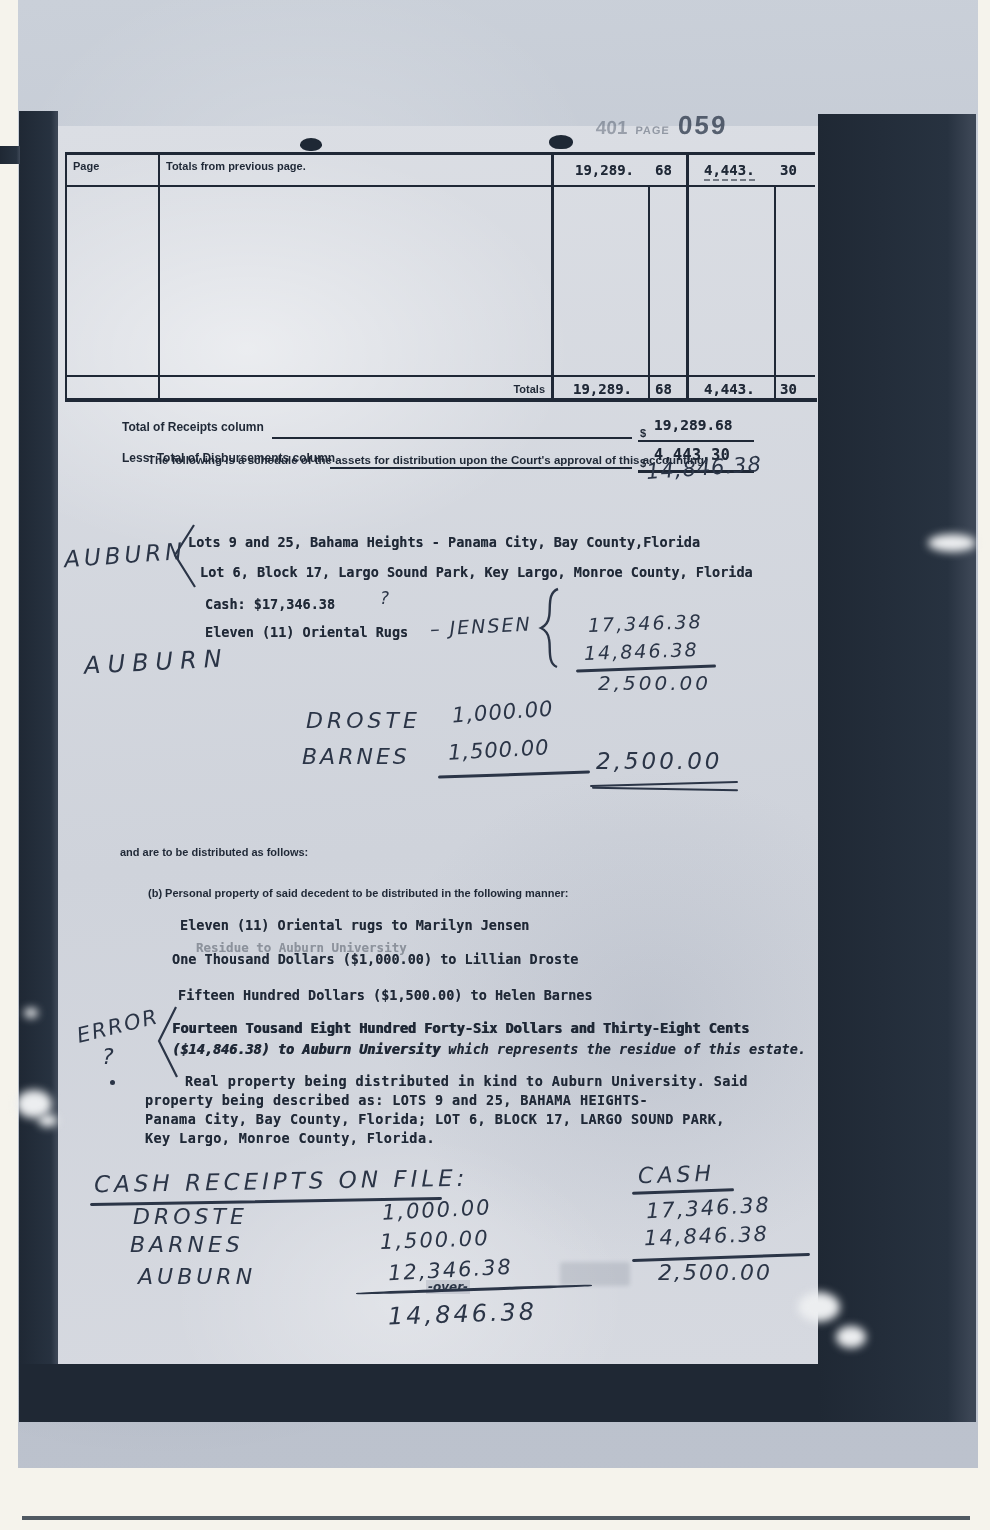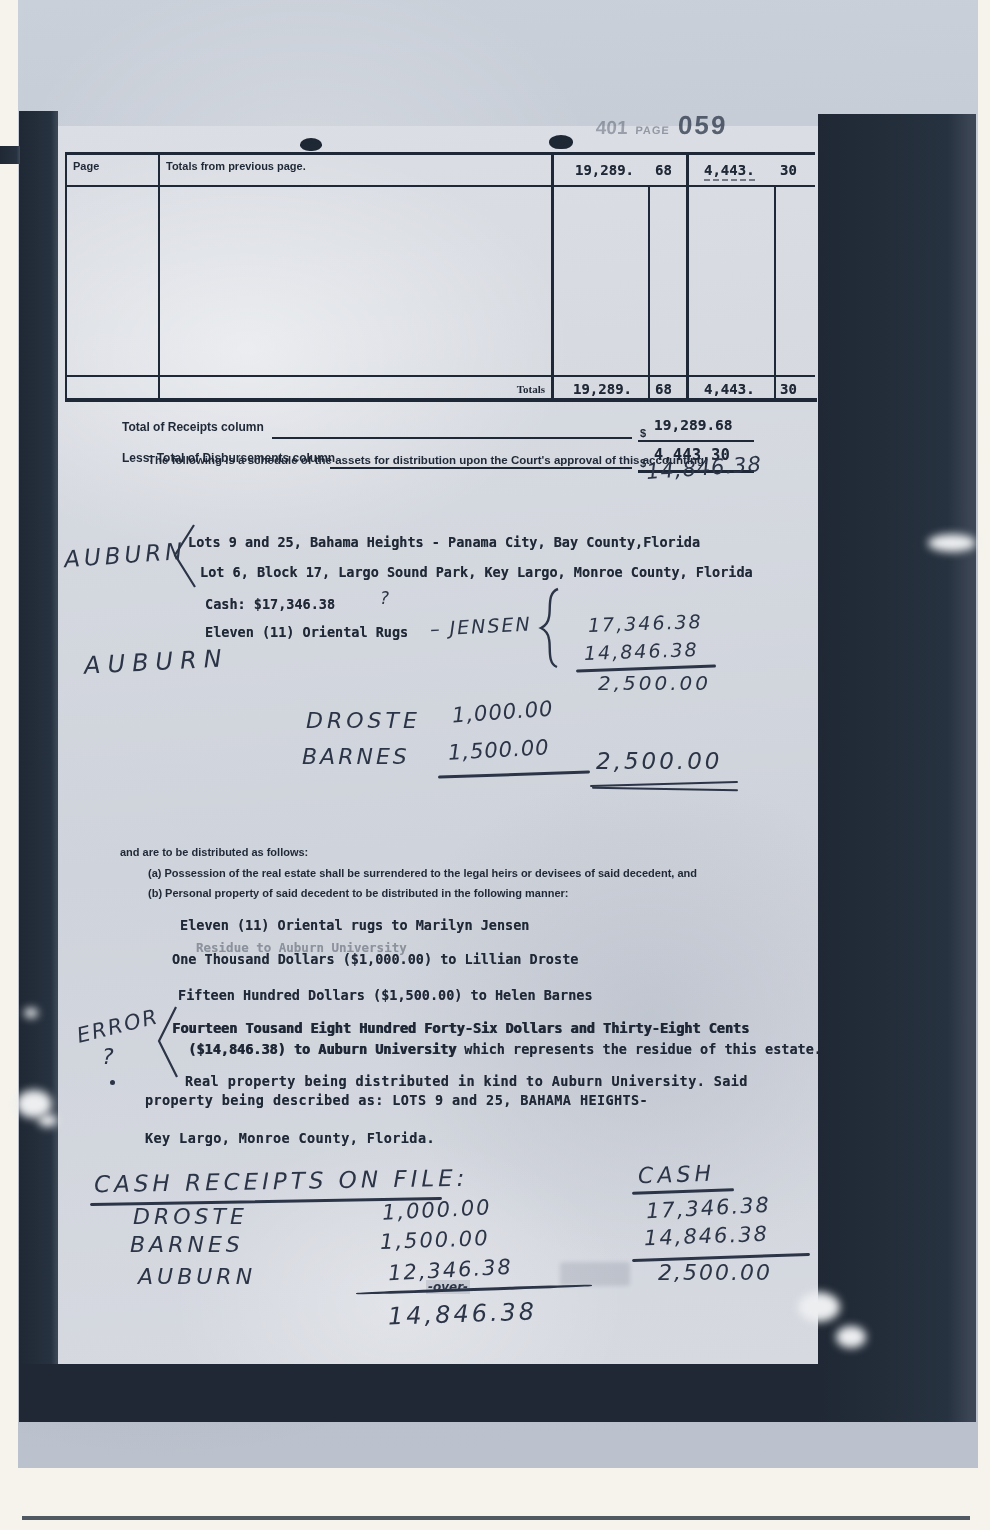--- a/index.html
+++ b/index.html
@@ -77,21 +77,21 @@
   <div class="abs rule" style="left:686px;top:152px;width:3px;height:250px;"></div>
   <div class="abs rule" style="left:774px;top:186px;width:1.5px;height:214px;"></div>
 
   <span class="abs form" style="left:73px;top:160px;font-size:11px;">Page</span>
   <span class="abs form" style="left:166px;top:160px;font-size:11px;">Totals from previous page.</span>
   <span class="abs type" style="left:575px;top:162px;font-size:14px;">19,289.</span>
   <span class="abs type" style="left:655px;top:162px;font-size:14px;">68</span>
   <span class="abs type" style="left:704px;top:162px;font-size:14px;font-weight:800;border-bottom:2px dashed rgba(31,40,54,.55);padding-bottom:1px;">4,443.</span>
   <span class="abs type" style="left:780px;top:162px;font-size:14px;font-weight:800;">30</span>
 
-  <span class="abs form" style="left:495px;top:383px;width:50px;text-align:right;font-size:11px;font-family:Liberation Serif, serif;">Totals</span>
+  <span class="abs form" style="left:495px;top:383px;width:50px;text-align:right;font-size:11px;">Totals</span>
   <span class="abs type" style="left:573px;top:381px;font-size:14px;">19,289.</span>
   <span class="abs type" style="left:655px;top:381px;font-size:14px;">68</span>
   <span class="abs type" style="left:704px;top:381px;font-size:14px;font-weight:800;">4,443.</span>
   <span class="abs type" style="left:780px;top:381px;font-size:14px;font-weight:800;">30</span>
 
   <span class="abs form" style="left:122px;top:420px;font-size:12px;">Total of Receipts column</span>
   <div class="abs rule" style="left:272px;top:437px;width:360px;height:1.5px;"></div>
   <span class="abs form" style="left:640px;top:427px;font-size:11px;">$</span>
   <span class="abs type" style="left:654px;top:417px;font-size:14.5px;">19,289.68</span>
   <div class="abs rule" style="left:638px;top:440px;width:116px;height:2px;"></div>
@@ -127,42 +127,42 @@
   <span class="abs hw" style="left:306px;top:708px;font-size:22px;letter-spacing:4px;">DROSTE</span>
   <span class="abs hw" style="left:452px;top:700px;font-size:21px;letter-spacing:1px;transform:rotate(-4deg);">1,000.00</span>
   <span class="abs hw" style="left:302px;top:744px;font-size:22px;letter-spacing:3px;">BARNES</span>
   <span class="abs hw" style="left:448px;top:738px;font-size:21px;letter-spacing:1px;transform:rotate(-3deg);">1,500.00</span>
   <div class="abs hwrule" style="left:438px;top:773px;width:152px;height:2.5px;transform:rotate(-2deg);"></div>
   <span class="abs hw" style="left:596px;top:748px;font-size:23px;letter-spacing:3px;">2,500.00</span>
   <div class="abs hwrule" style="left:590px;top:783px;width:148px;height:2px;transform:rotate(-1.5deg);"></div>
   <div class="abs hwrule" style="left:592px;top:788px;width:146px;height:2px;transform:rotate(1deg);"></div>
 
   <span class="abs form" style="left:120px;top:846px;font-size:11px;">and are to be distributed as follows:</span>
-  <span class="abs form" style="left:148px;top:867px;font-size:11px;">(a)  Possession of the real estate shall be surrendered to the legal heirs or devisees of said decedent, and</span>
   <span class="abs form" style="left:148px;top:887px;font-size:11px;">(b)  Personal property of said decedent to be distributed in the following manner:</span>
 
   <span class="abs type" style="left:180px;top:917px;font-size:13.5px;">Eleven (11) Oriental rugs to Marilyn Jensen</span>
   <span class="abs type" style="left:196px;top:940px;font-size:12.5px;opacity:.38;filter:blur(.4px);">Residue to Auburn University</span>
   <span class="abs type" style="left:172px;top:951px;font-size:13.5px;">One Thousand Dollars ($1,000.00) to Lillian Droste</span>
   <span class="abs type" style="left:178px;top:987px;font-size:13.5px;">Fifteen Hundred Dollars ($1,500.00) to Helen Barnes</span>
 
   <span class="abs hw" style="left:76px;top:1014px;font-size:21px;letter-spacing:2px;transform:rotate(-14deg);">ERROR</span>
   <span class="abs hw" style="left:102px;top:1044px;font-size:22px;">?</span>
   <div class="abs" style="left:110px;top:1080px;width:5px;height:5px;background:var(--hand);border-radius:50%;"></div>
   <svg class="abs brace" style="left:156px;top:1006px;" width="22" height="72" viewBox="0 0 22 72">
       <path d="M20,1 L3,35 L21,71" fill="none" stroke="#2b3547" stroke-width="2.2"></path>
     </svg>
 
   <span class="abs type" style="left:172px;top:1020px;font-size:13.5px;font-weight:800;text-shadow:.8px 0 0 currentColor;">Fourteen Tousand Eight Hundred Forty-Six Dollars and Thirty-Eight Cents</span>
-  <span class="abs" style="left:188px;top:1040px;">
+  <span class="abs" style="left:172px;top:1040px;font-style:italic;">
     <span class="type" style="font-size:13.5px;font-weight:800;text-shadow:.8px 0 0 currentColor;">($14,846.38) to Auburn University</span><span class="type" style="font-size:13.5px;"> which represents the residue of this estate.</span>
   </span>
 
   <span class="abs type" style="left:145px;top:1073px;font-size:13.5px;letter-spacing:.4px;margin-left:40px;">Real property being distributed in kind to Auburn University.  Said</span>
   <span class="abs type" style="left:145px;top:1092px;font-size:13.5px;letter-spacing:.4px;">property being described as:   LOTS 9 and 25, BAHAMA HEIGHTS-</span>
+  <span class="abs type" style="left:145px;top:1111px;font-size:13.5px;letter-spacing:.4px;">Panama City, Bay County, Florida; LOT 6, BLOCK 17, LARGO SOUND PARK,</span>
   <span class="abs type" style="left:145px;top:1130px;font-size:13.5px;letter-spacing:.4px;">Key Largo, Monroe County, Florida.</span>
 
   <span class="abs hw" style="left:94px;top:1168px;font-size:23px;letter-spacing:4px;transform:rotate(-1deg);">CASH RECEIPTS ON FILE:</span>
   <div class="abs hwrule" style="left:90px;top:1200px;width:352px;height:2.5px;transform:rotate(-1deg);"></div>
   <span class="abs hw" style="left:638px;top:1162px;font-size:22px;letter-spacing:4px;transform:rotate(-2deg);">CASH</span>
   <div class="abs hwrule" style="left:632px;top:1190px;width:102px;height:2.5px;transform:rotate(-2deg);"></div>
 
   <span class="abs hw" style="left:133px;top:1204px;font-size:22px;letter-spacing:4px;">DROSTE</span>
   <span class="abs hw" style="left:382px;top:1198px;font-size:21px;letter-spacing:2px;transform:rotate(-3deg);">1,000.00</span>
   <span class="abs hw" style="left:646px;top:1196px;font-size:21px;letter-spacing:2px;transform:rotate(-3deg);">17,346.38</span>

